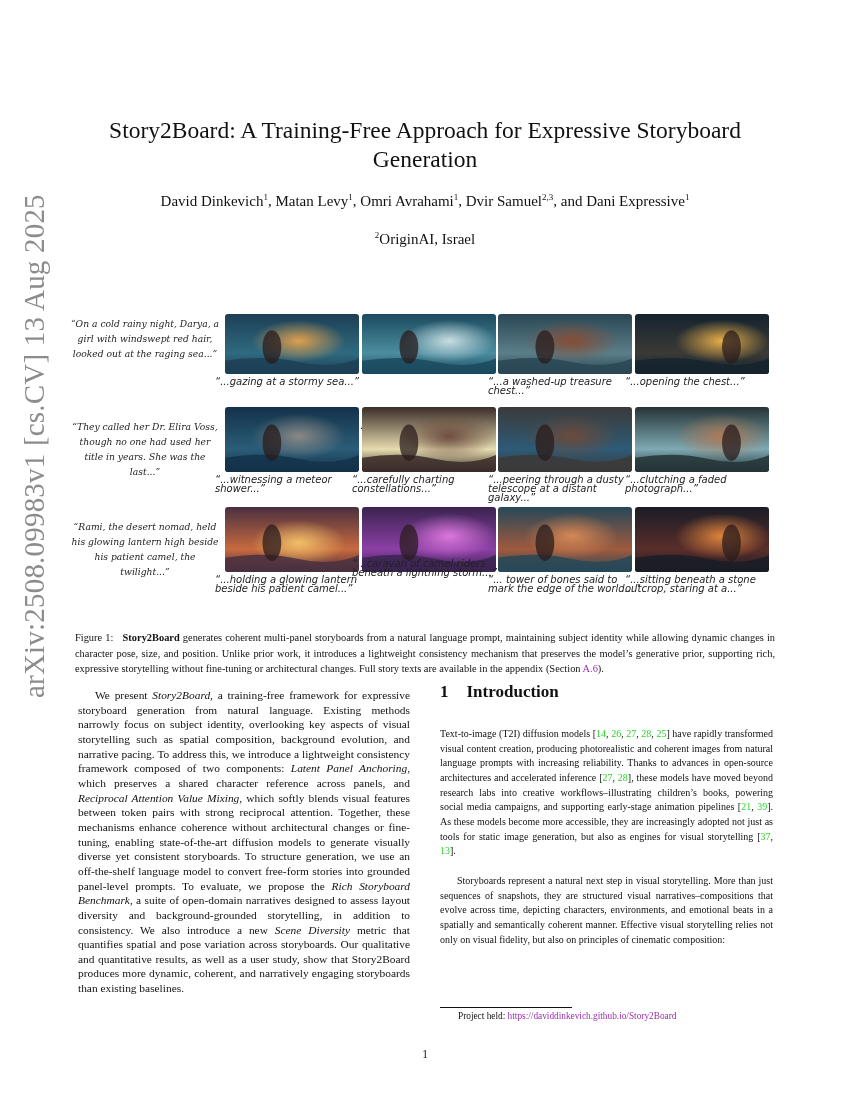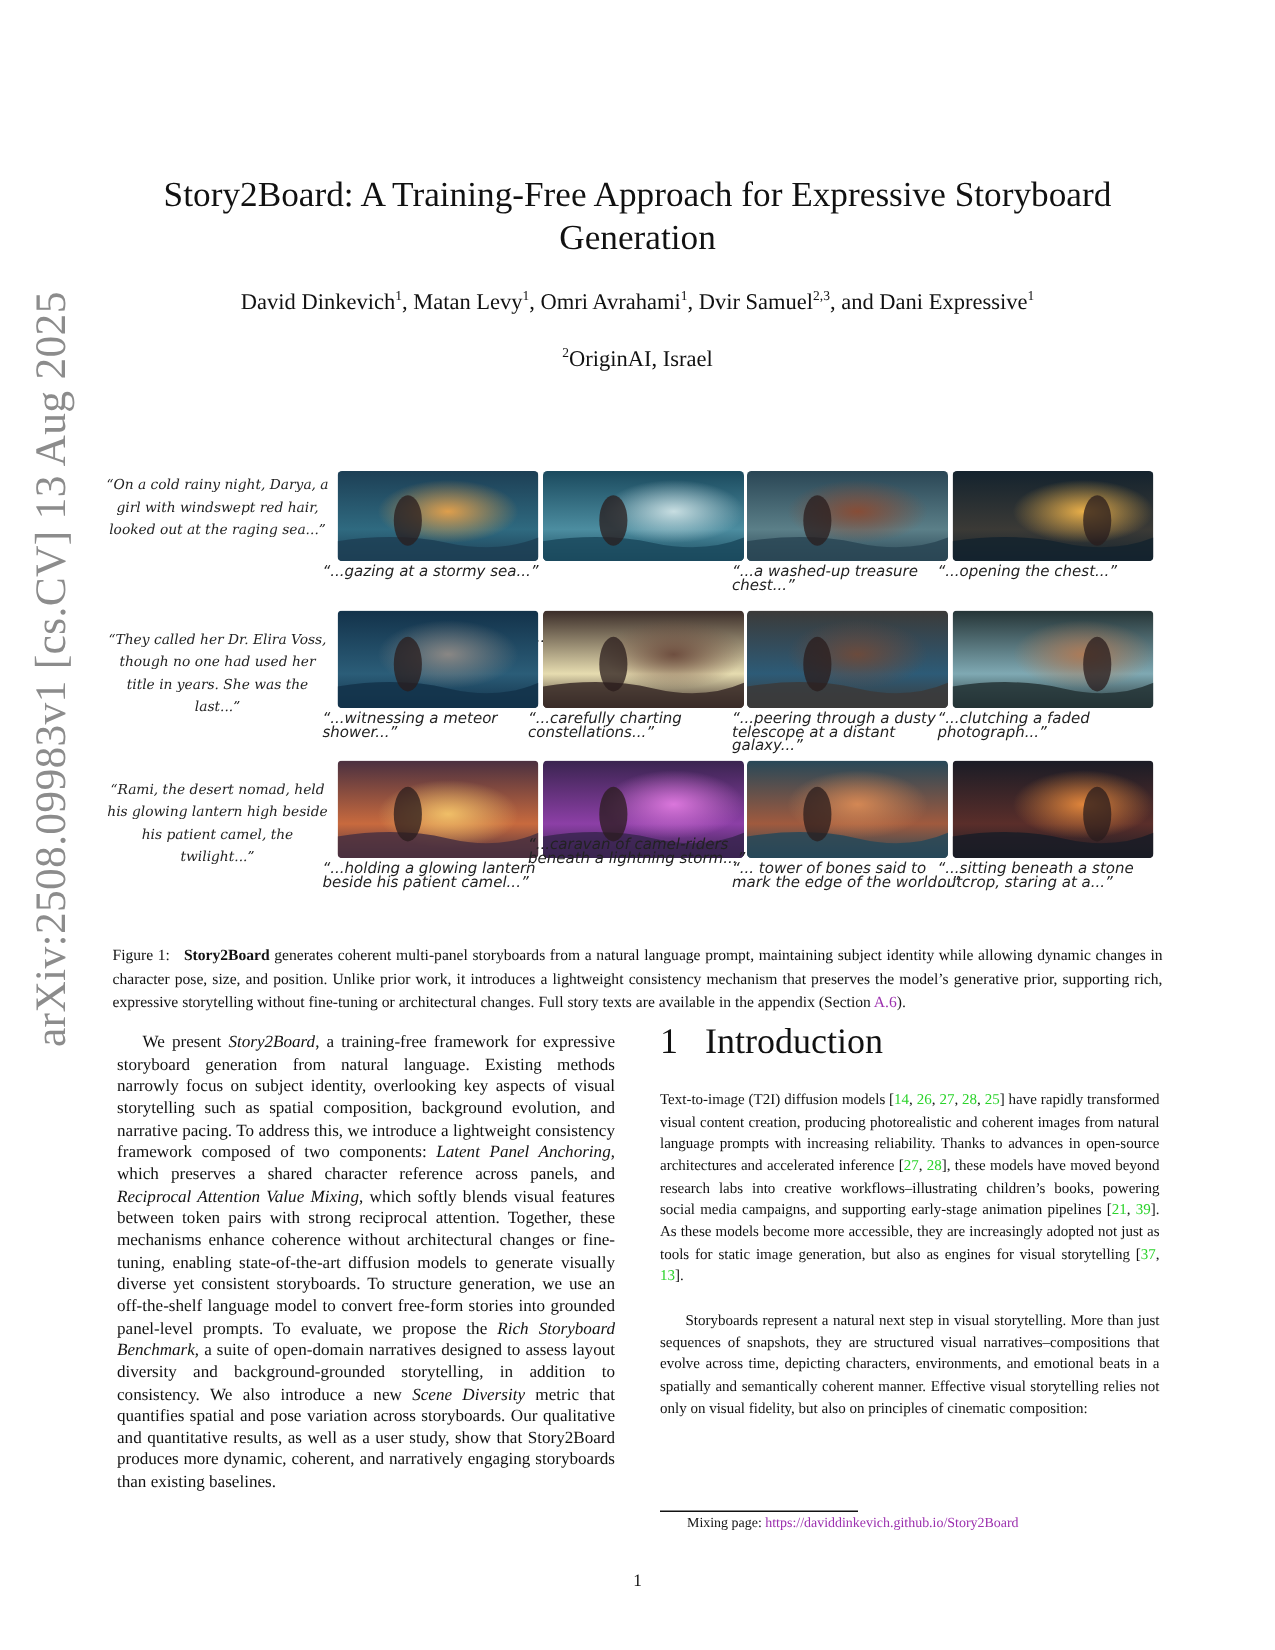--- a/index.html
+++ b/index.html
@@ -14,21 +14,21 @@
   .prompt { position:absolute; left:0; width:150px; text-align:center; font-family:"DejaVu Serif",serif; font-style:italic; font-size:9.2px; line-height:15px; color:#222; }
   .panel { position:absolute; }
   .panel-img { position:absolute; left:0; top:0; border-radius:3px; overflow:hidden; }
   .panel-cap { position:absolute; left:-10px; width:calc(100% + 20px); text-align:left; font-family:"DejaVu Sans",sans-serif; font-size:10px; line-height:9px; color:#222; font-style:italic; }
   .caption { position:absolute; left:75px; top:630px; width:700px; font-size:10.4px; line-height:15.5px; text-align:justify; }
   .caption b { font-weight:bold; }
   .link-purple { color:#9b2fae; }
   .link-green { color:#2bd32b; }
   .abstract { position:absolute; left:78px; top:688px; width:332px; font-size:11.4px; line-height:14.65px; text-align:justify; hyphens:auto; }
   .abstract p { margin:0; text-indent:17px; }
-  .intro-heading { position:absolute; left:440px; top:682px; font-size:24px; font-weight:normal; }
+  .intro-heading { position:absolute; left:440px; top:682px; font-size:17px; font-weight:bold; }
   .intro-heading .num { margin-right:18px; }
   .intro { position:absolute; left:440px; top:727px; width:333px; font-size:10px; line-height:14.65px; text-align:justify; }
   .intro p { margin:0; }
   .intro p + p { margin-top:15px; text-indent:17px; }
   .footnote-rule { position:absolute; left:440px; top:1007px; width:132px; border-top:1px solid #111; }
   .footnote { position:absolute; left:458px; top:1011px; font-size:9.3px; }
   .page-number { position:absolute; left:0; top:1048px; width:850px; text-align:center; font-size:11.5px; }
   svg { display:block; }
 </style>
 </head>
@@ -336,16 +336,16 @@
   <span class="num">1</span><span>Introduction</span>
 </div>
 
 <div class="intro" id="intro">
     <p><span>Text-to-image (T2I) diffusion models  [</span><a class="link-green">14</a><span>, </span><a class="link-green">26</a><span>, </span><a class="link-green">27</a><span>, </span><a class="link-green">28</a><span>, </span><a class="link-green">25</a><span>] have rapidly transformed visual content creation, producing photorealistic and coherent images from natural language prompts with increasing reliability. Thanks to advances in open-source architectures and accelerated inference [</span><a class="link-green">27</a><span>, </span><a class="link-green">28</a><span>], these models have moved beyond research labs into creative workflows–illustrating children’s books, powering social media campaigns, and supporting early-stage animation pipelines [</span><a class="link-green">21</a><span>, </span><a class="link-green">39</a><span>]. As these models become more accessible, they are increasingly adopted not just as tools for static image generation, but also as engines for visual storytelling [</span><a class="link-green">37</a><span>, </span><a class="link-green">13</a><span>].</span></p>
     <p><span>Storyboards represent a natural next step in visual storytelling. More than just sequences of snapshots, they are structured visual narratives–compositions that evolve across time, depicting characters, environments, and emotional beats in a spatially and semantically coherent manner. Effective visual storytelling relies not only on visual fidelity, but also on principles of cinematic composition:</span></p>
   </div>
 
 <div class="footnote-rule"></div>
 <div class="footnote">
-  <span>Mixing page: </span><a class="link-purple">https://daviddinkevich.github.io/Story2Board</a>
+  <span>Project held: </span><a class="link-purple">https://daviddinkevich.github.io/Story2Board</a>
 </div>
 
 <div class="page-number">1</div>
 
 </body></html>

